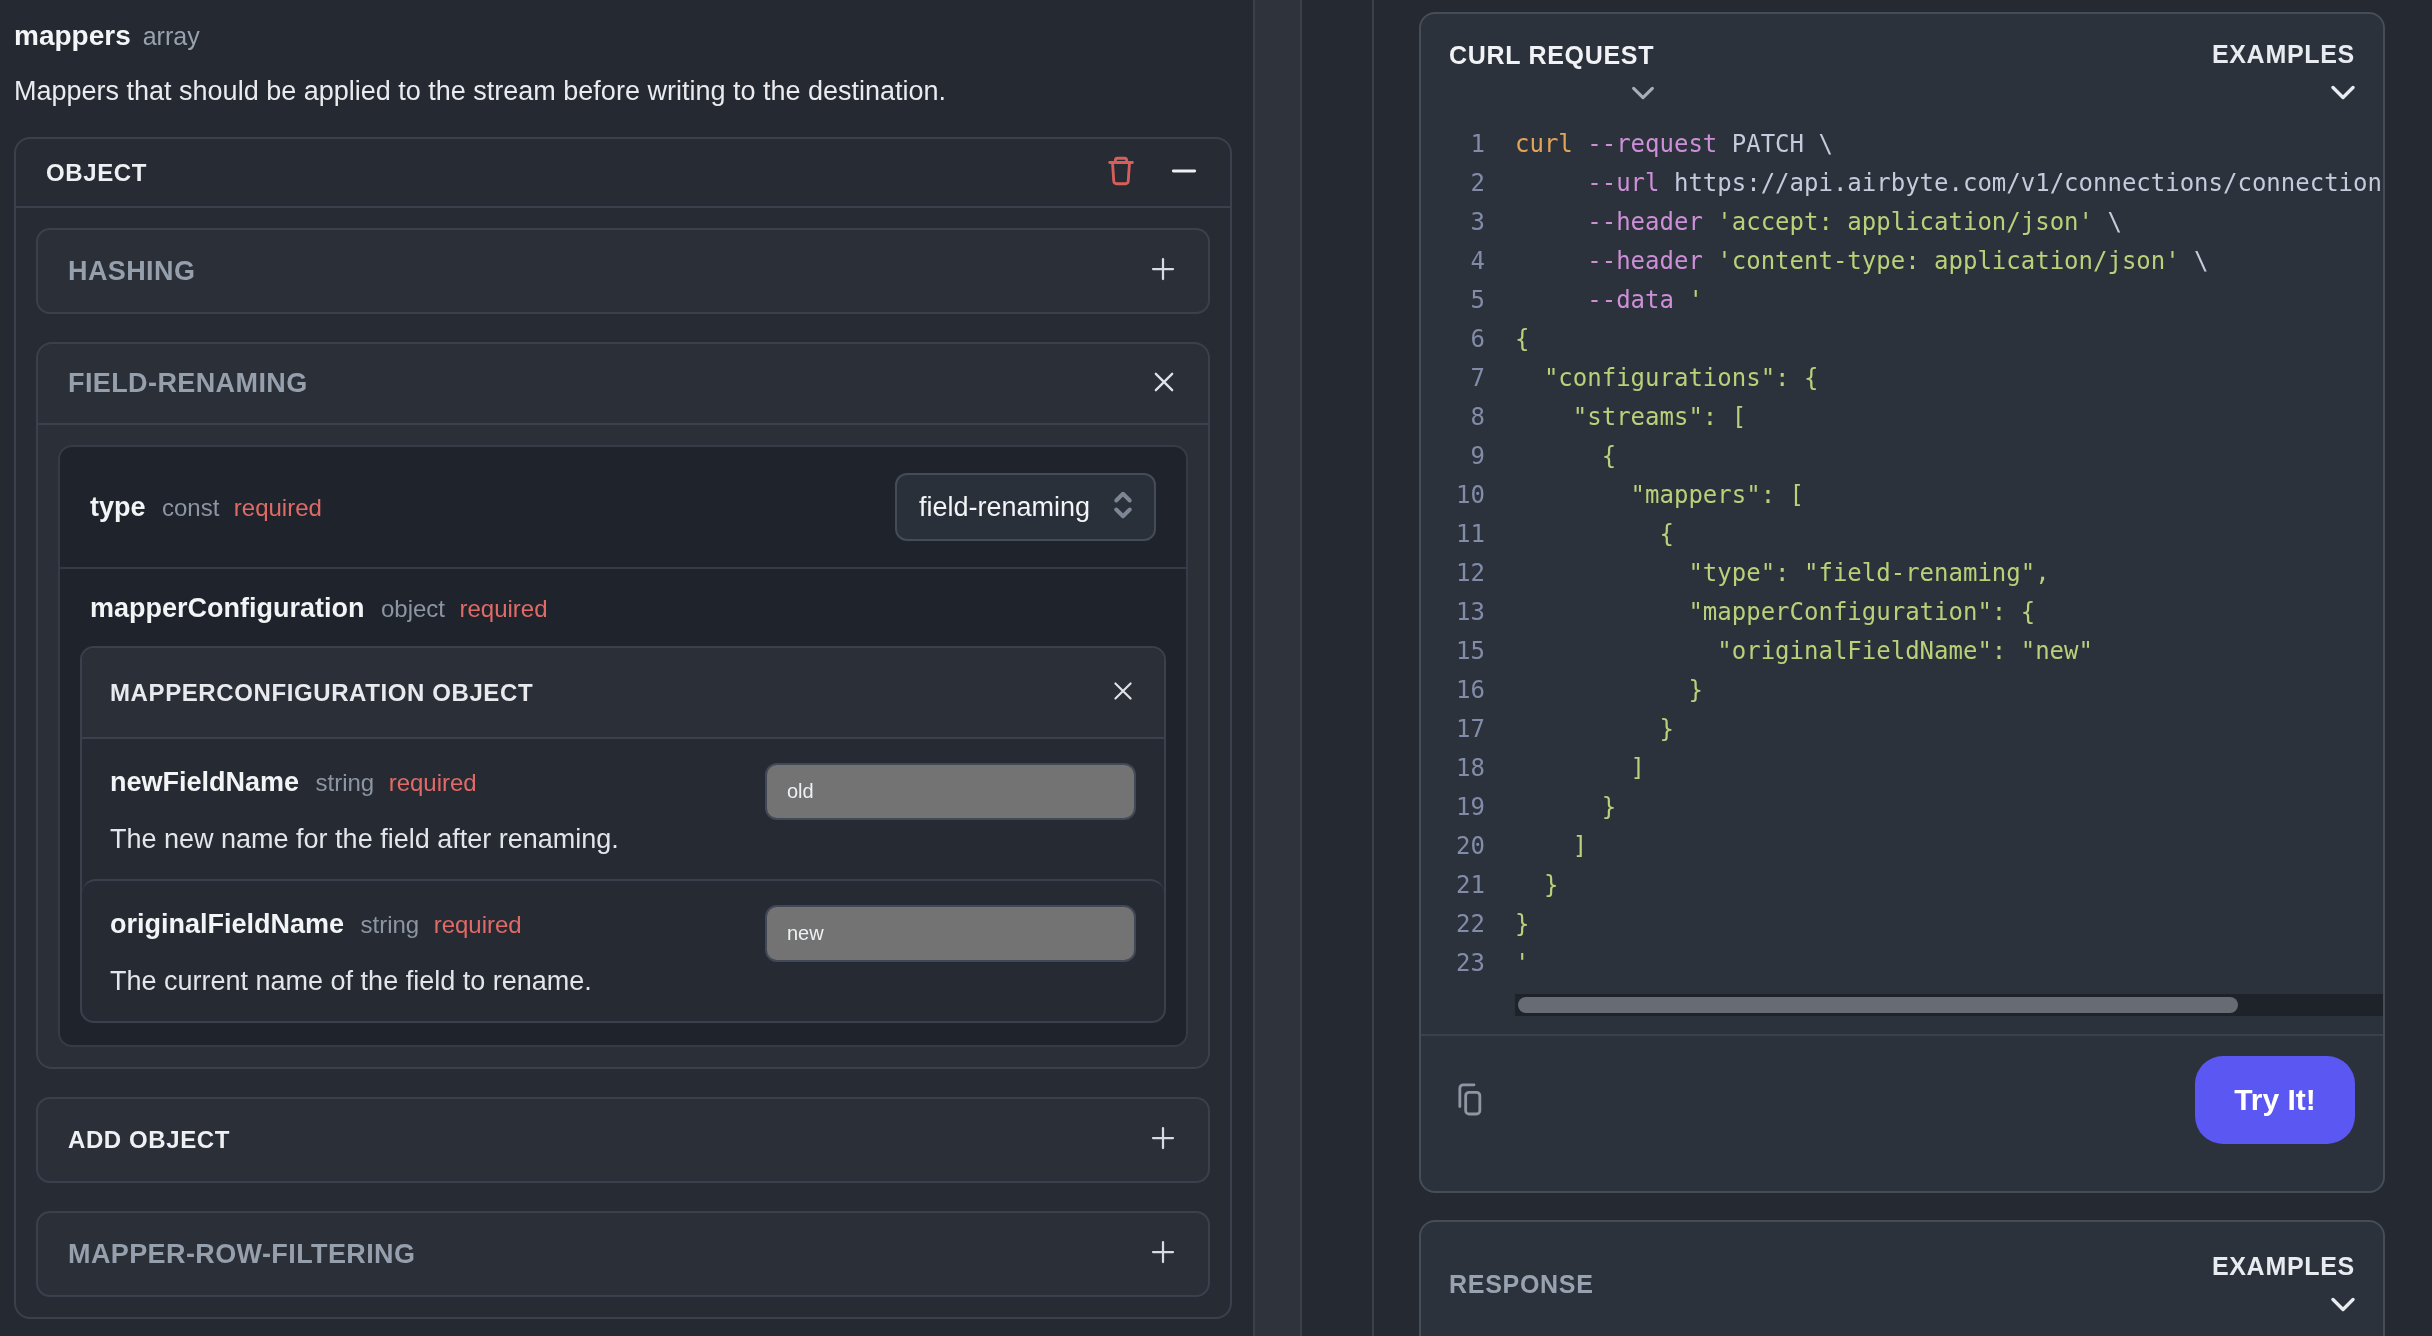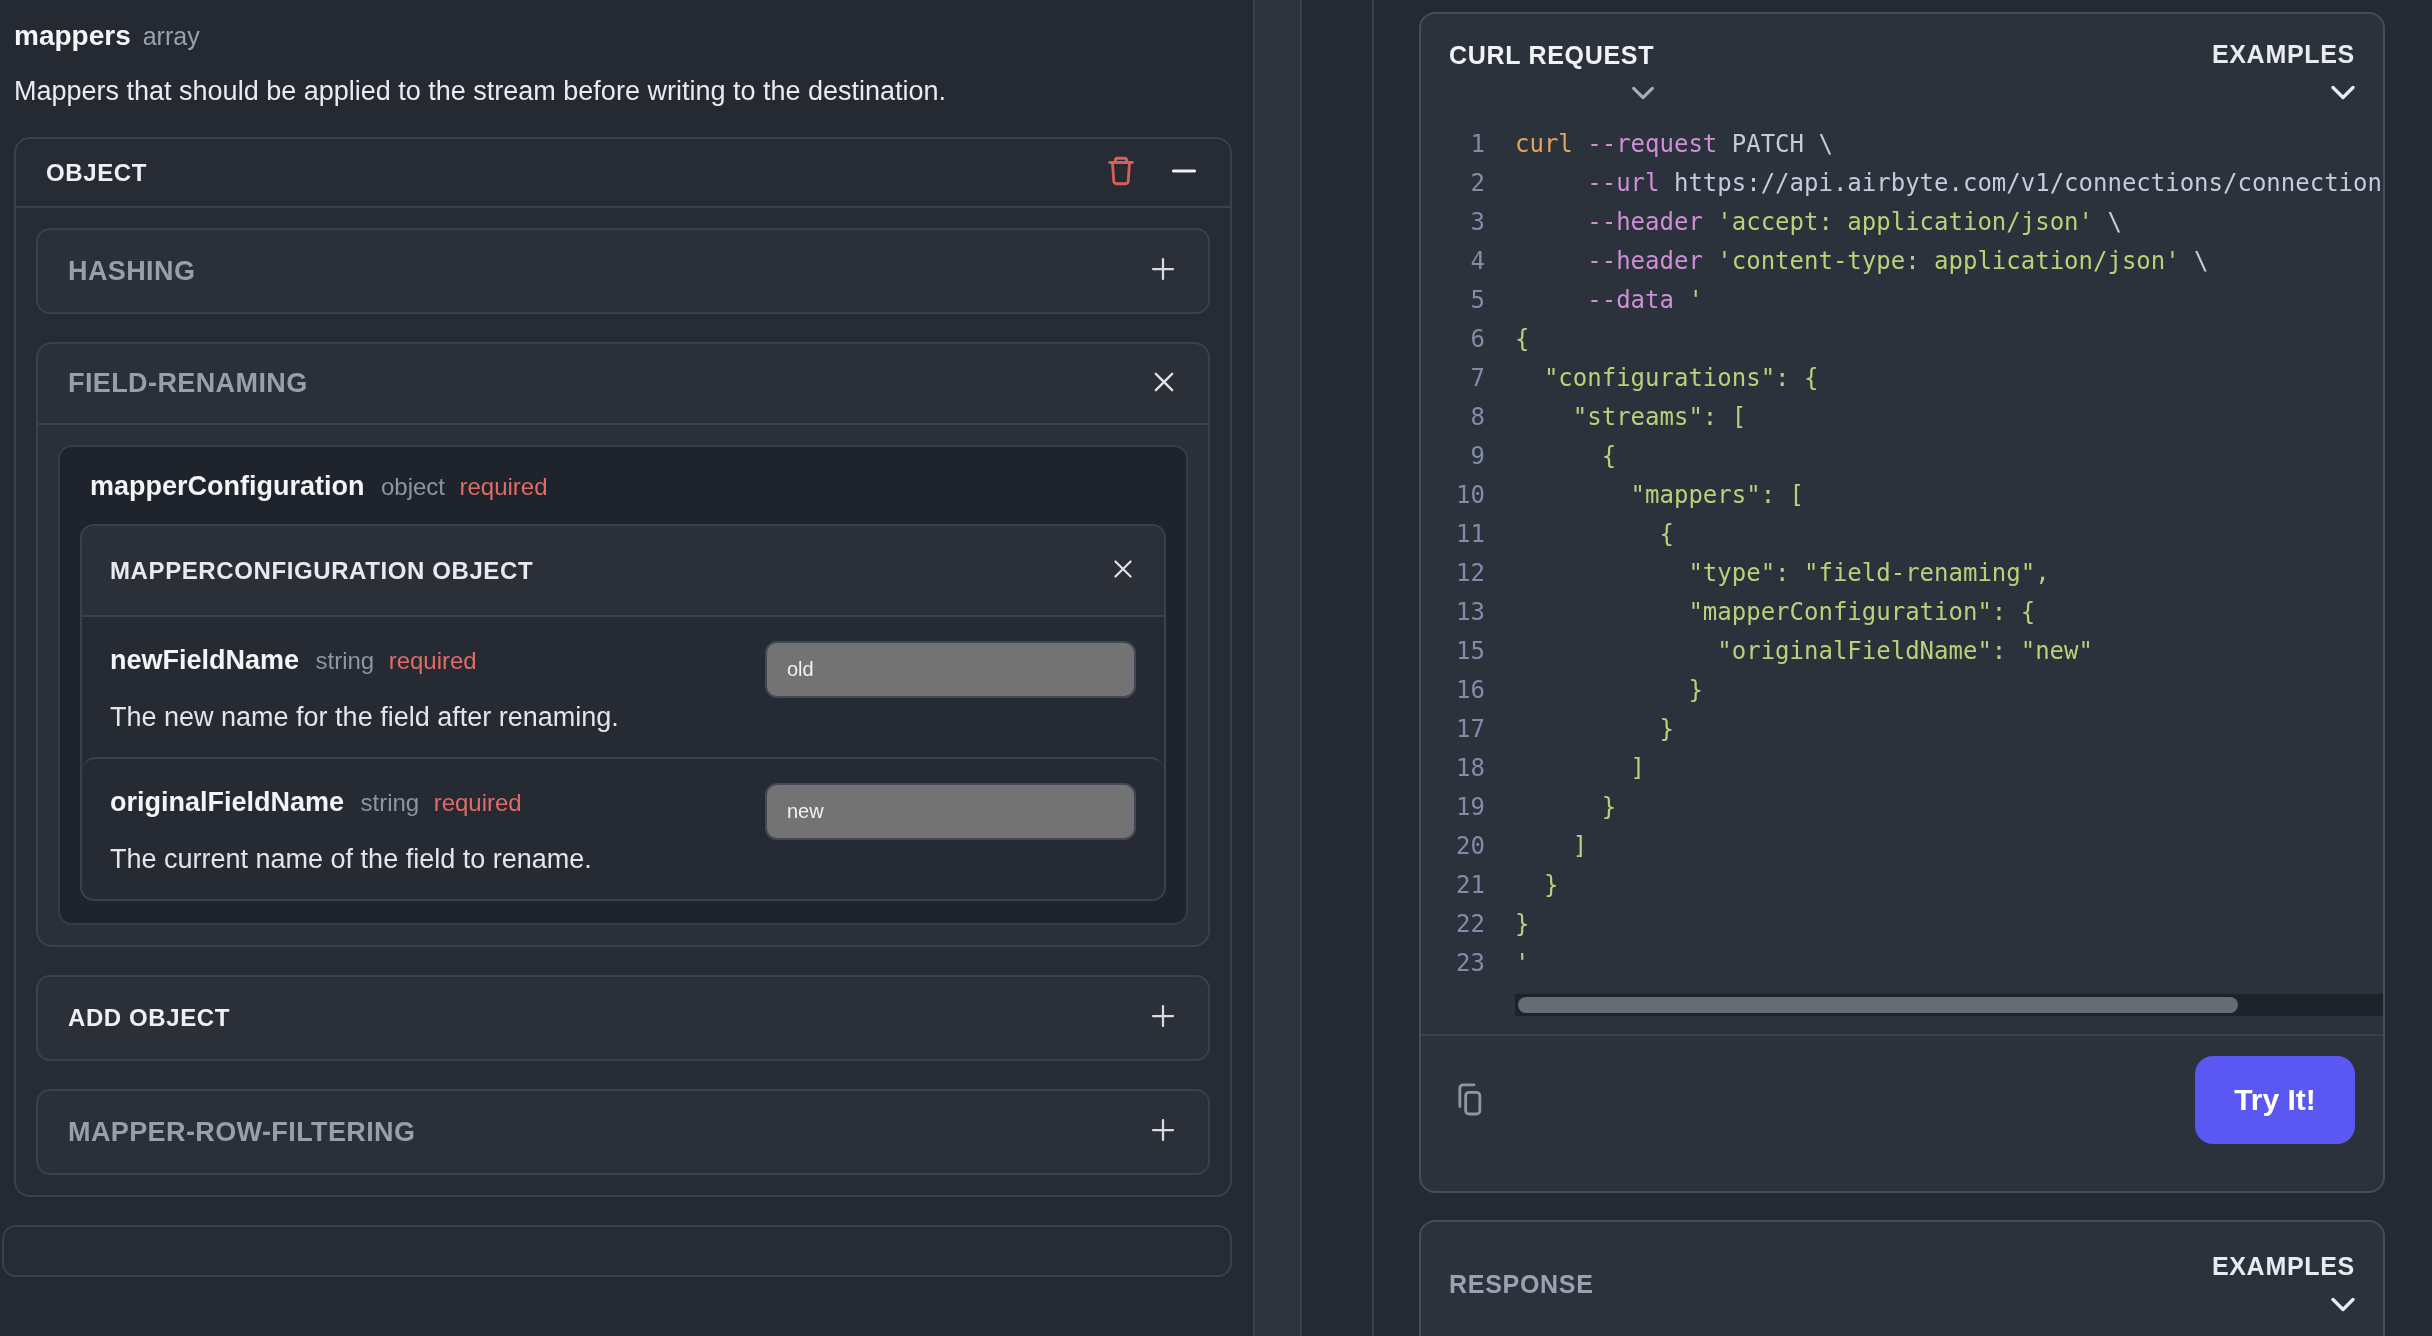--- a/index.html
+++ b/index.html
@@ -79,21 +79,21 @@
   .lc { white-space:pre; margin-left:30px; }
   .t-cmd { color:#e3a458; }
   .t-flag { color:#cd8fd8; }
   .t-plain { color:#c5cbdd; }
   .t-str { color:#b9d178; }
 
   .hscroll-track { margin:12px 0 0 94px; height:22px; background:#1e232a; position:relative; cursor:pointer; }
   .hscroll-thumb { position:absolute; left:3px; top:3px; width:83%; height:16px; background:#666b74; border-radius:8px; }
 
   .code-footer { border-top:2px solid #3a414c; margin-top:18px; padding:20px 28px; display:flex; align-items:center; justify-content:space-between; }
-  .try-btn { width:160px; height:88px; background:#5a57f2; border:none; border-radius:18px; color:#ffffff; font-size:30px; font-weight:bold; font-family:"Liberation Sans", sans-serif; cursor:pointer; display:flex; align-items:center; justify-content:center; }
+  .try-btn { width:160px; height:88px; background:#5a57f2; border:none; border-radius:28px; color:#ffffff; font-size:30px; font-weight:bold; font-family:"Liberation Sans", sans-serif; cursor:pointer; display:flex; align-items:center; justify-content:center; }
 
   .response-panel { position:absolute; left:1419px; top:1220px; width:966px; height:180px; background:#2c323c; border:2px solid #464d57; border-radius:16px; overflow:hidden; }
   .resp-header { display:flex; align-items:center; justify-content:space-between; padding:30px 28px; border-bottom:2px solid #3a414c; }
 </style>
 </head>
 <body>
 
 <div class="left-col">
 
   <div class="title-row">
@@ -144,20 +144,36 @@
               <svg width="28" height="28" viewBox="0 0 24 24" fill="none" stroke="#dfe2e7" stroke-width="2" stroke-linecap="round">
                   <path d="M5 5l14 14M19 5L5 19"></path>
                 </svg>
             </span>
           </button>
         </div>
 
         <div class="fr-body">
           <div class="dark-panel">
 
+            <div class="type-row">
+              <div>
+                <span class="prop-name">type</span>
+                <span class="prop-kind">const</span>
+                <span class="prop-req">required</span>
+              </div>
+              <div class="select-box">
+                <span class="select-value">field-renaming</span>
+                <span>
+                  <svg width="26" height="36" viewBox="0 0 16 24" fill="none" stroke="#7d8694" stroke-width="2.6" stroke-linecap="round" stroke-linejoin="round">
+                      <path d="M3.5 9l4.5-4.5L12.5 9"></path>
+                      <path d="M3.5 15l4.5 4.5L12.5 15"></path>
+                    </svg>
+                </span>
+              </div>
+            </div>
 
             <div class="mc-label-row">
               <span class="prop-name">mapperConfiguration</span>
               <span class="prop-kind">object</span>
               <span class="prop-req">required</span>
             </div>
 
             <div class="mc-panel">
               <div class="mc-header">
                 <span class="row-label">MAPPERCONFIGURATION OBJECT</span>

